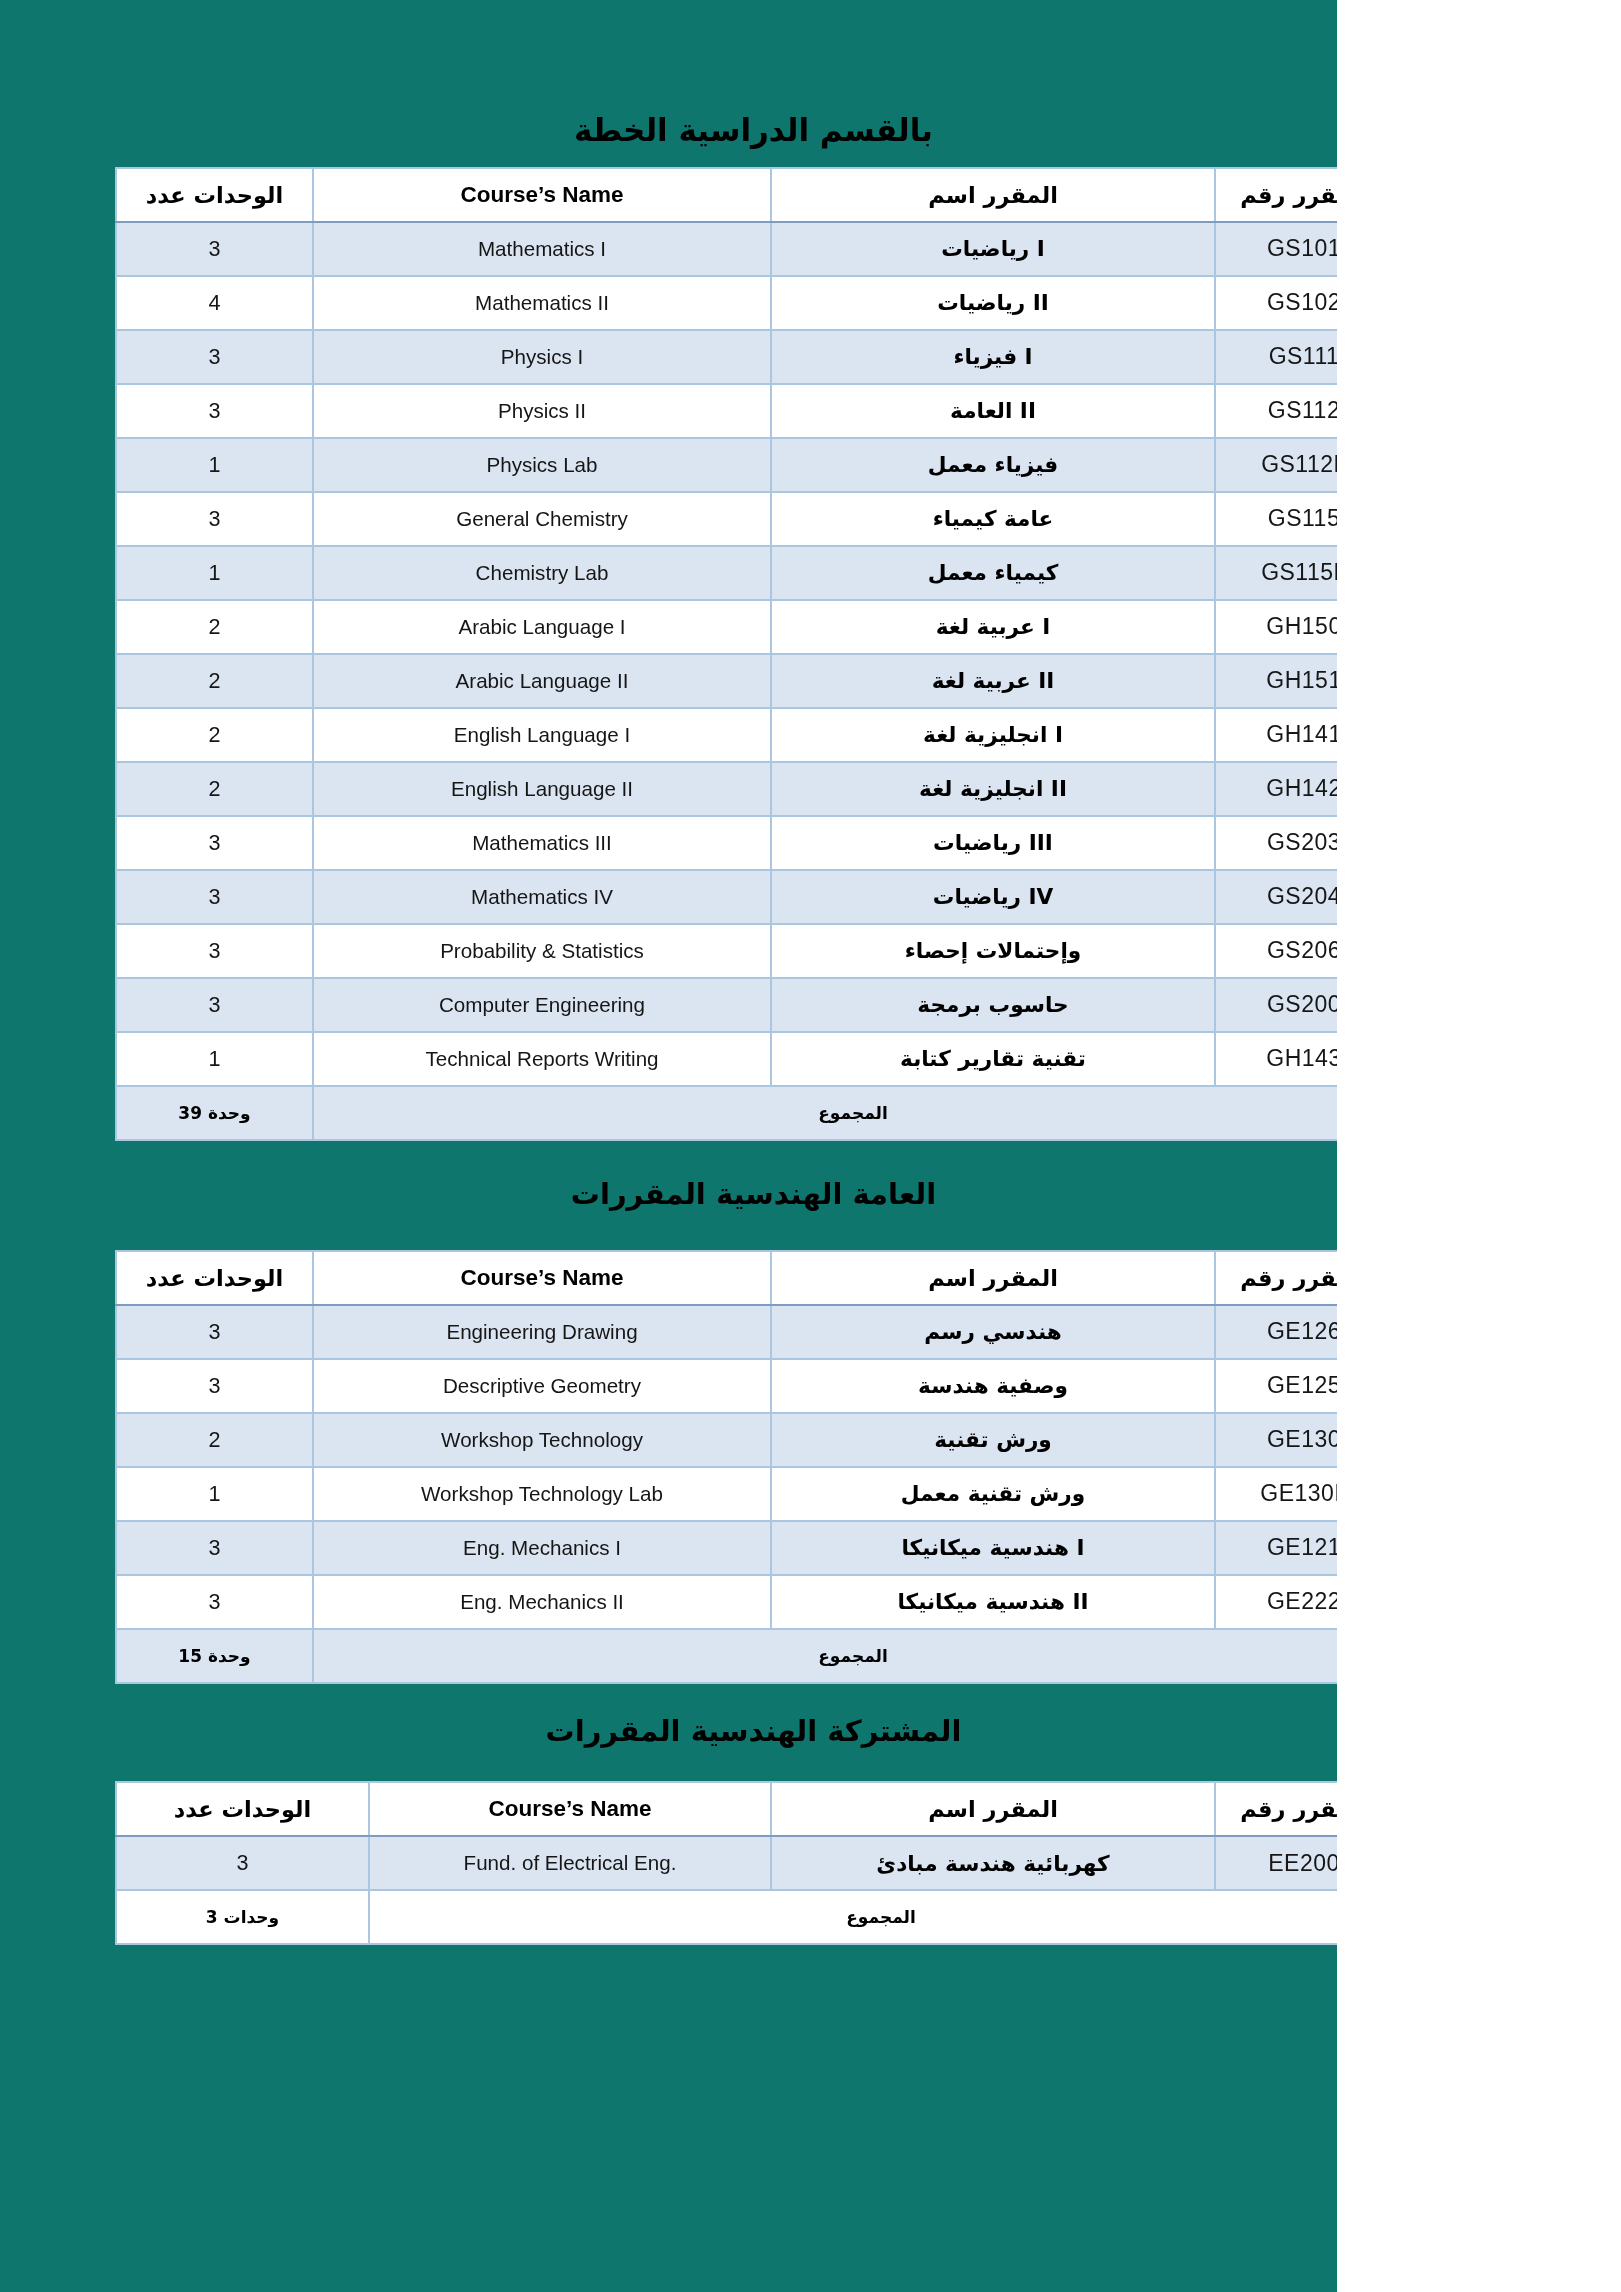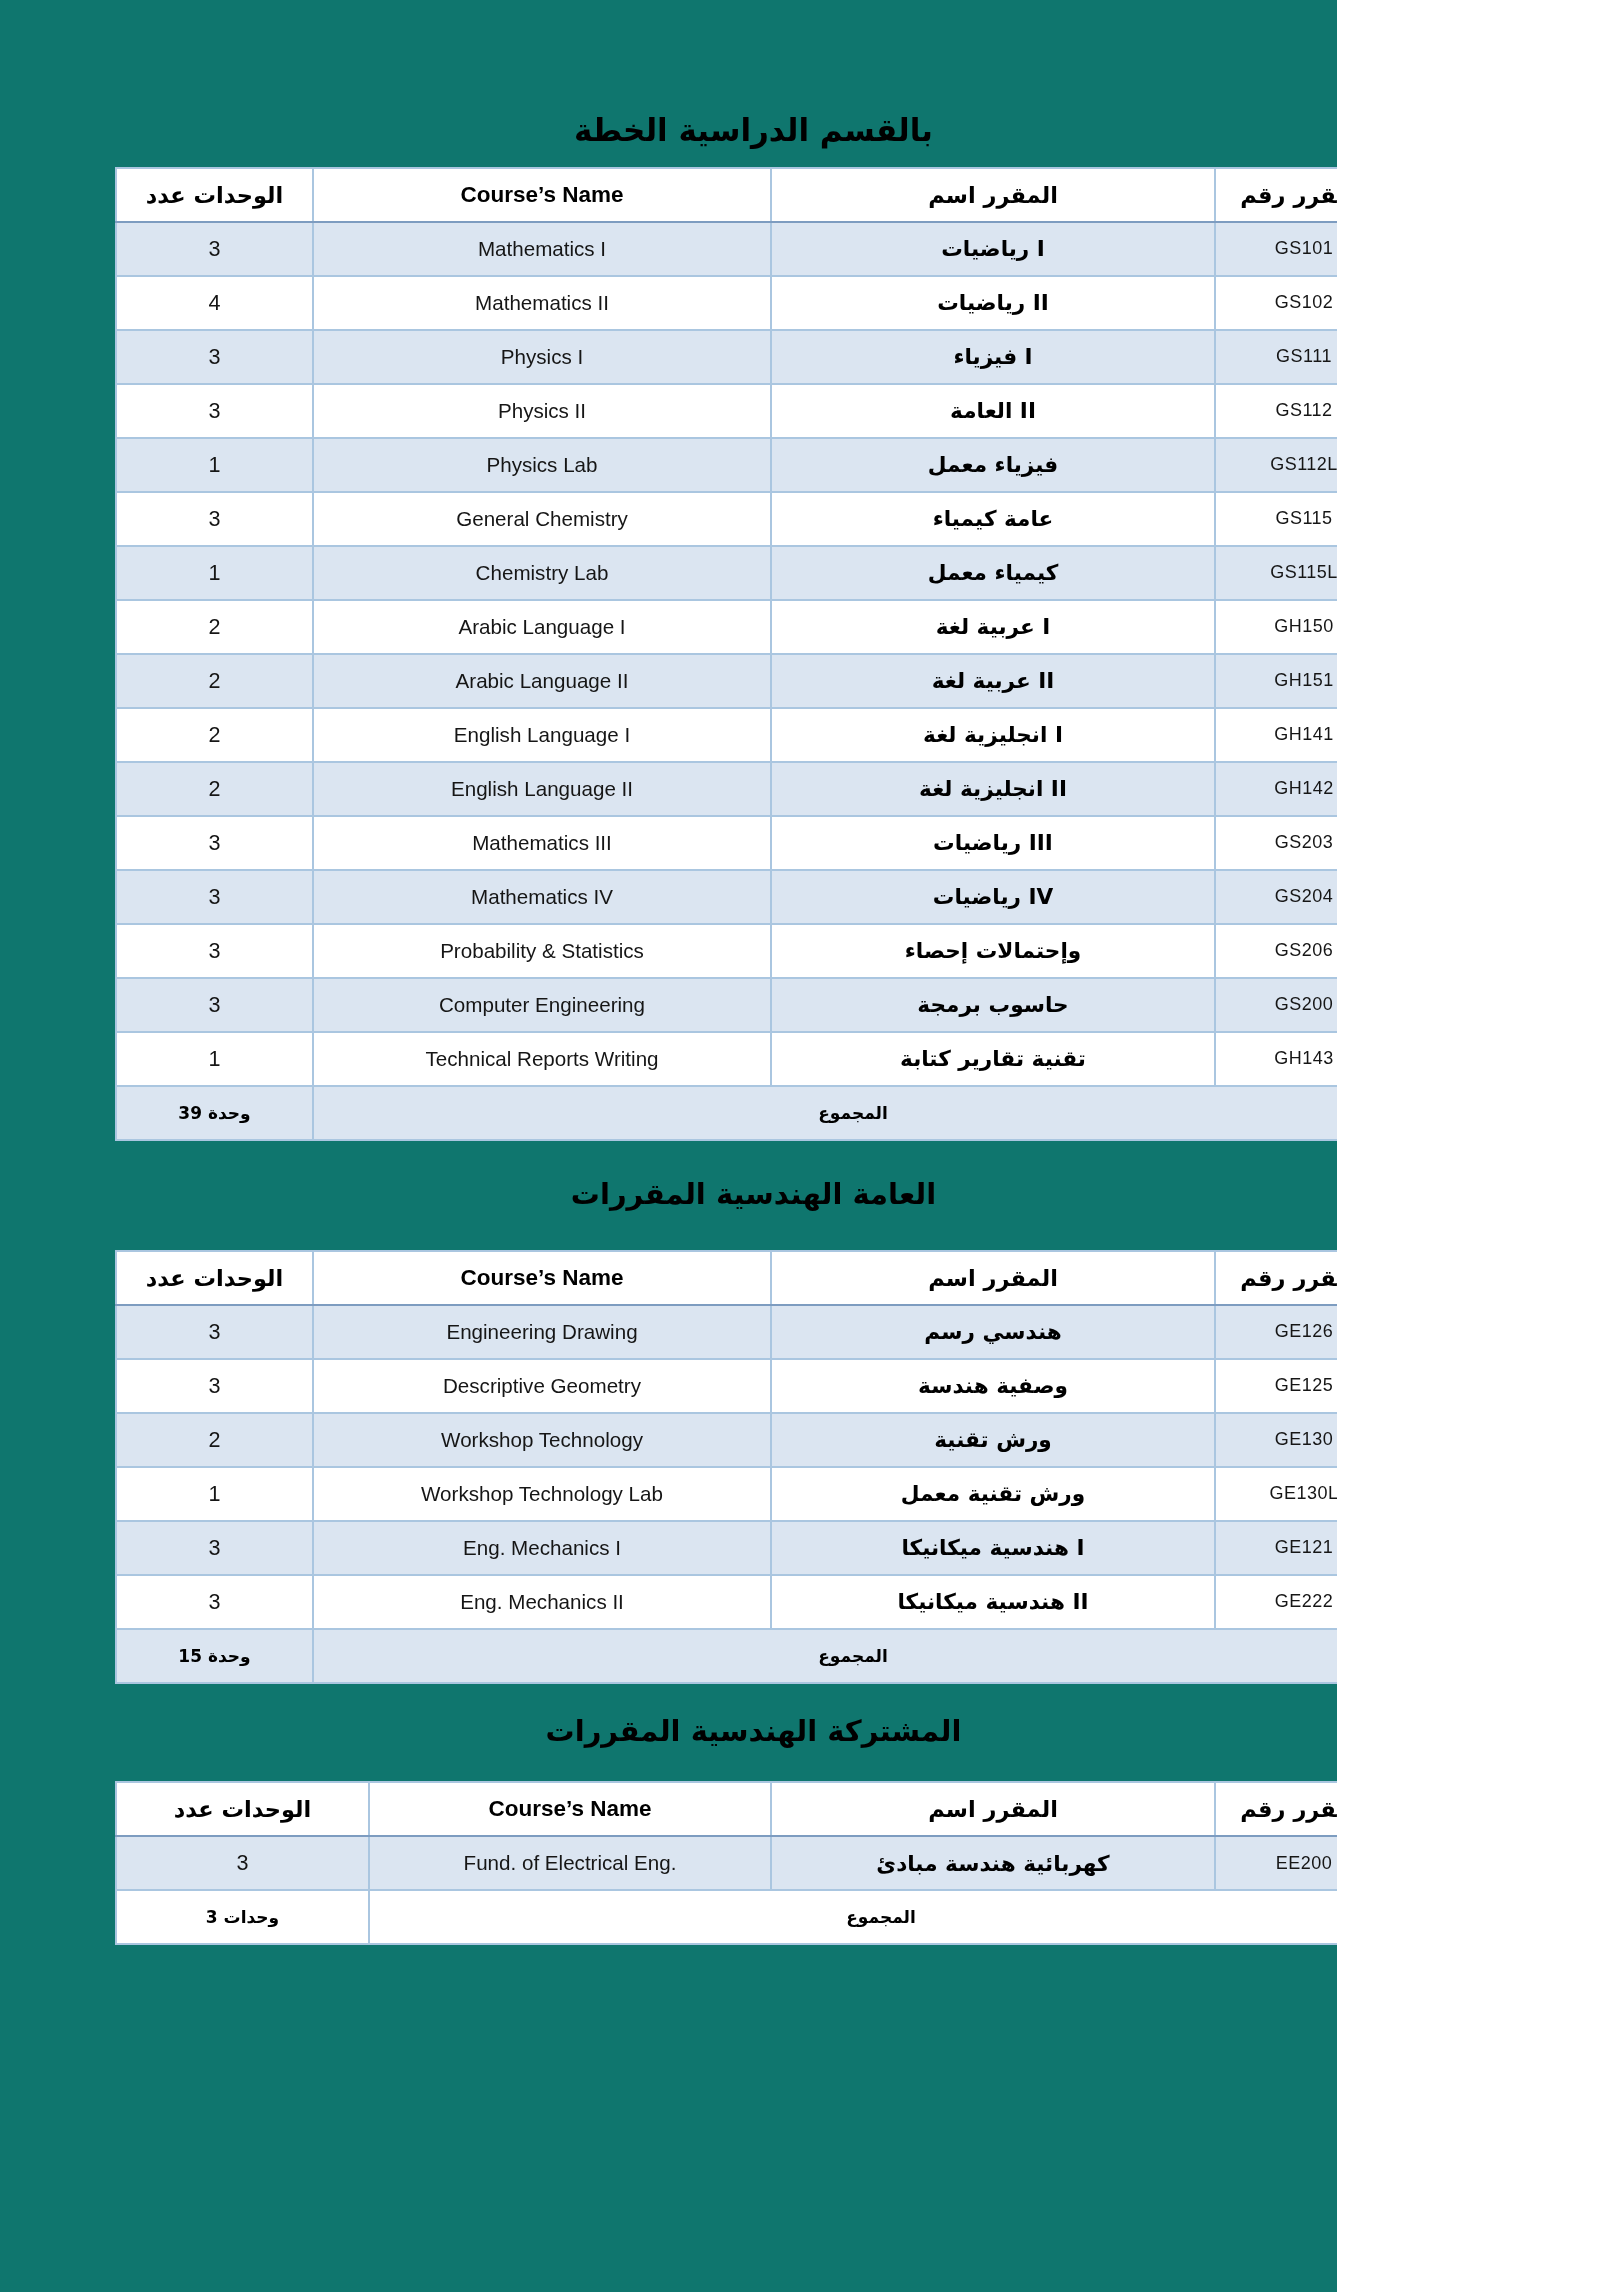--- a/index.html
+++ b/index.html
@@ -49,21 +49,21 @@
     font-size:22.5px;
     border-bottom:2.9px solid #7d9cc0;
     color:#000;
   }
   th.en-header{font-family:"Liberation Sans",sans-serif;font-size:21.6px;margin-top:39px;}
   tbody tr:nth-child(odd) td{background:#dbe5f1;}
   tbody tr:nth-child(even) td{background:#ffffff;}
   td.units{font-size:21.6px;}
   td.en{font-size:20.6px;}
   td.ar{font-size:21.6px;font-weight:bold;color:#000;}
-  td.code{font-size:18px;letter-spacing:0.5px;}
+  td.code{font-size:23px;letter-spacing:0.5px;}
   tfoot td{font-weight:bold;font-size:17px;color:#000;border-bottom:2.9px solid #8aa9cc;}
   tfoot.band-blue td{background:#dbe5f1;}
   tfoot.band-white td{background:#ffffff;}
 </style>
 </head>
 <body>
 
 <div class="page">
   <div class="content">
 

